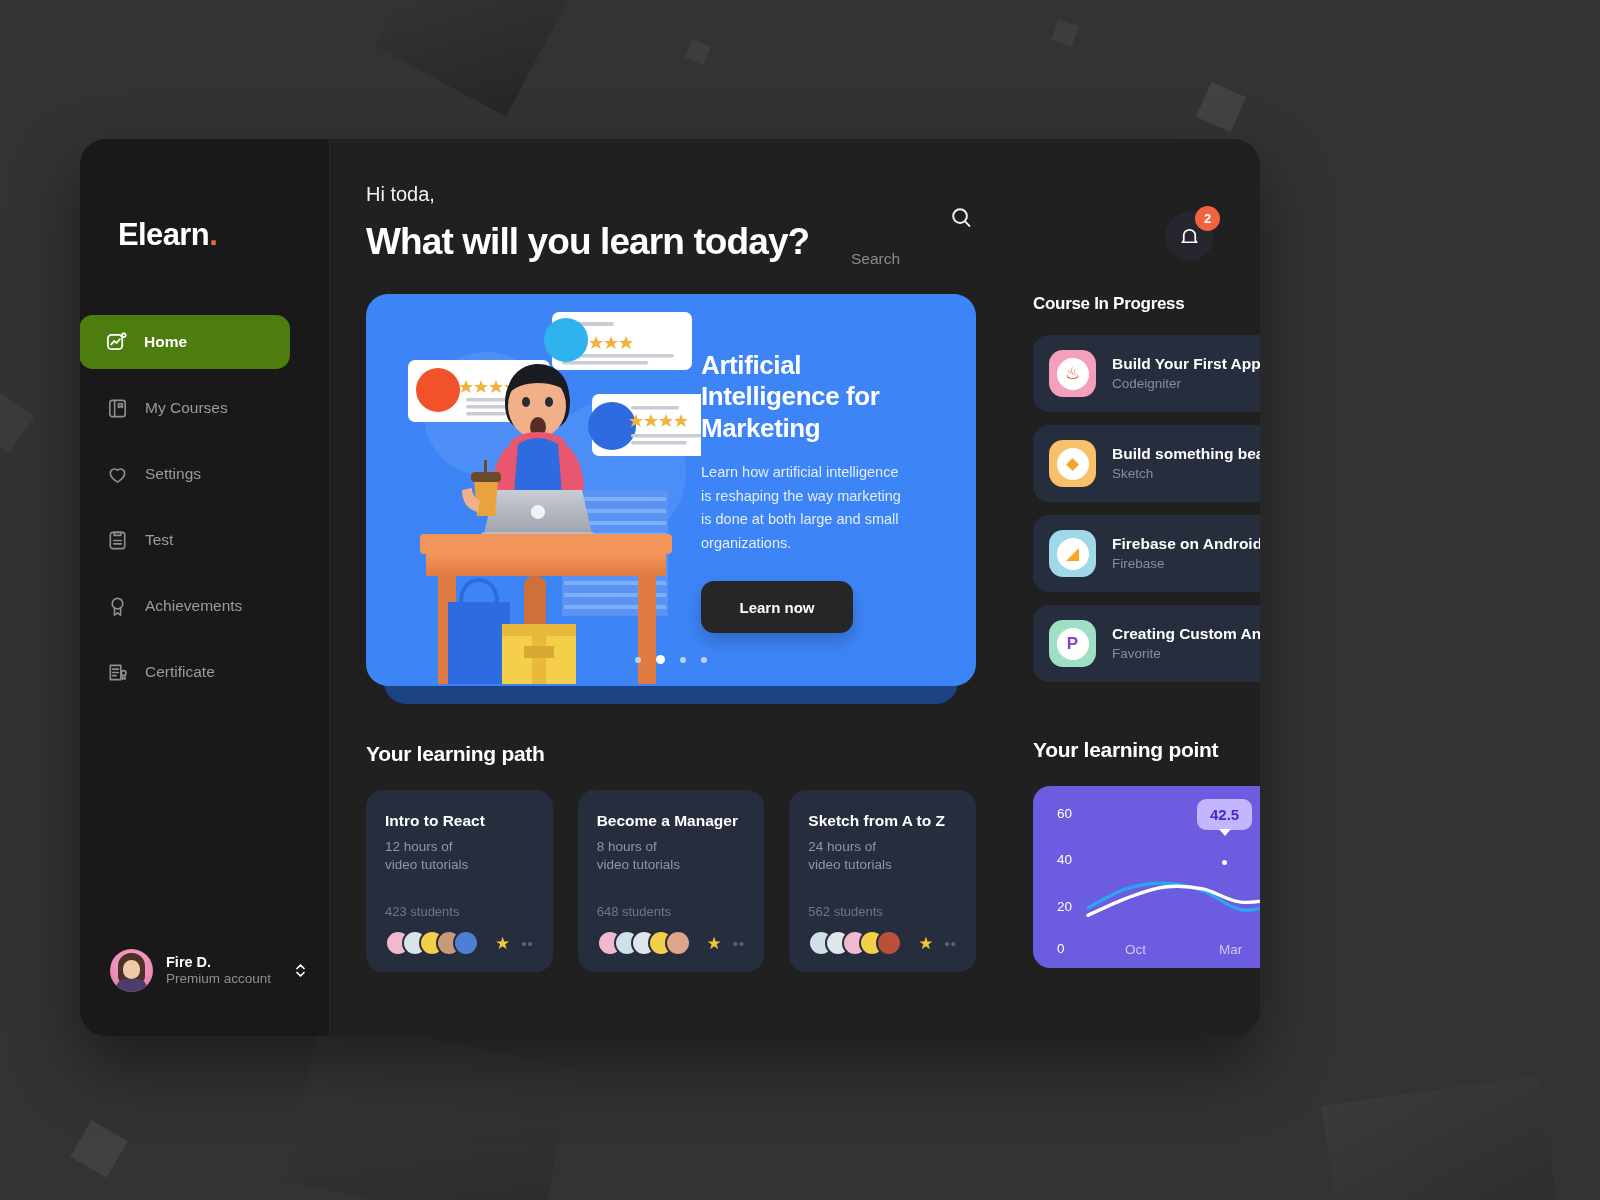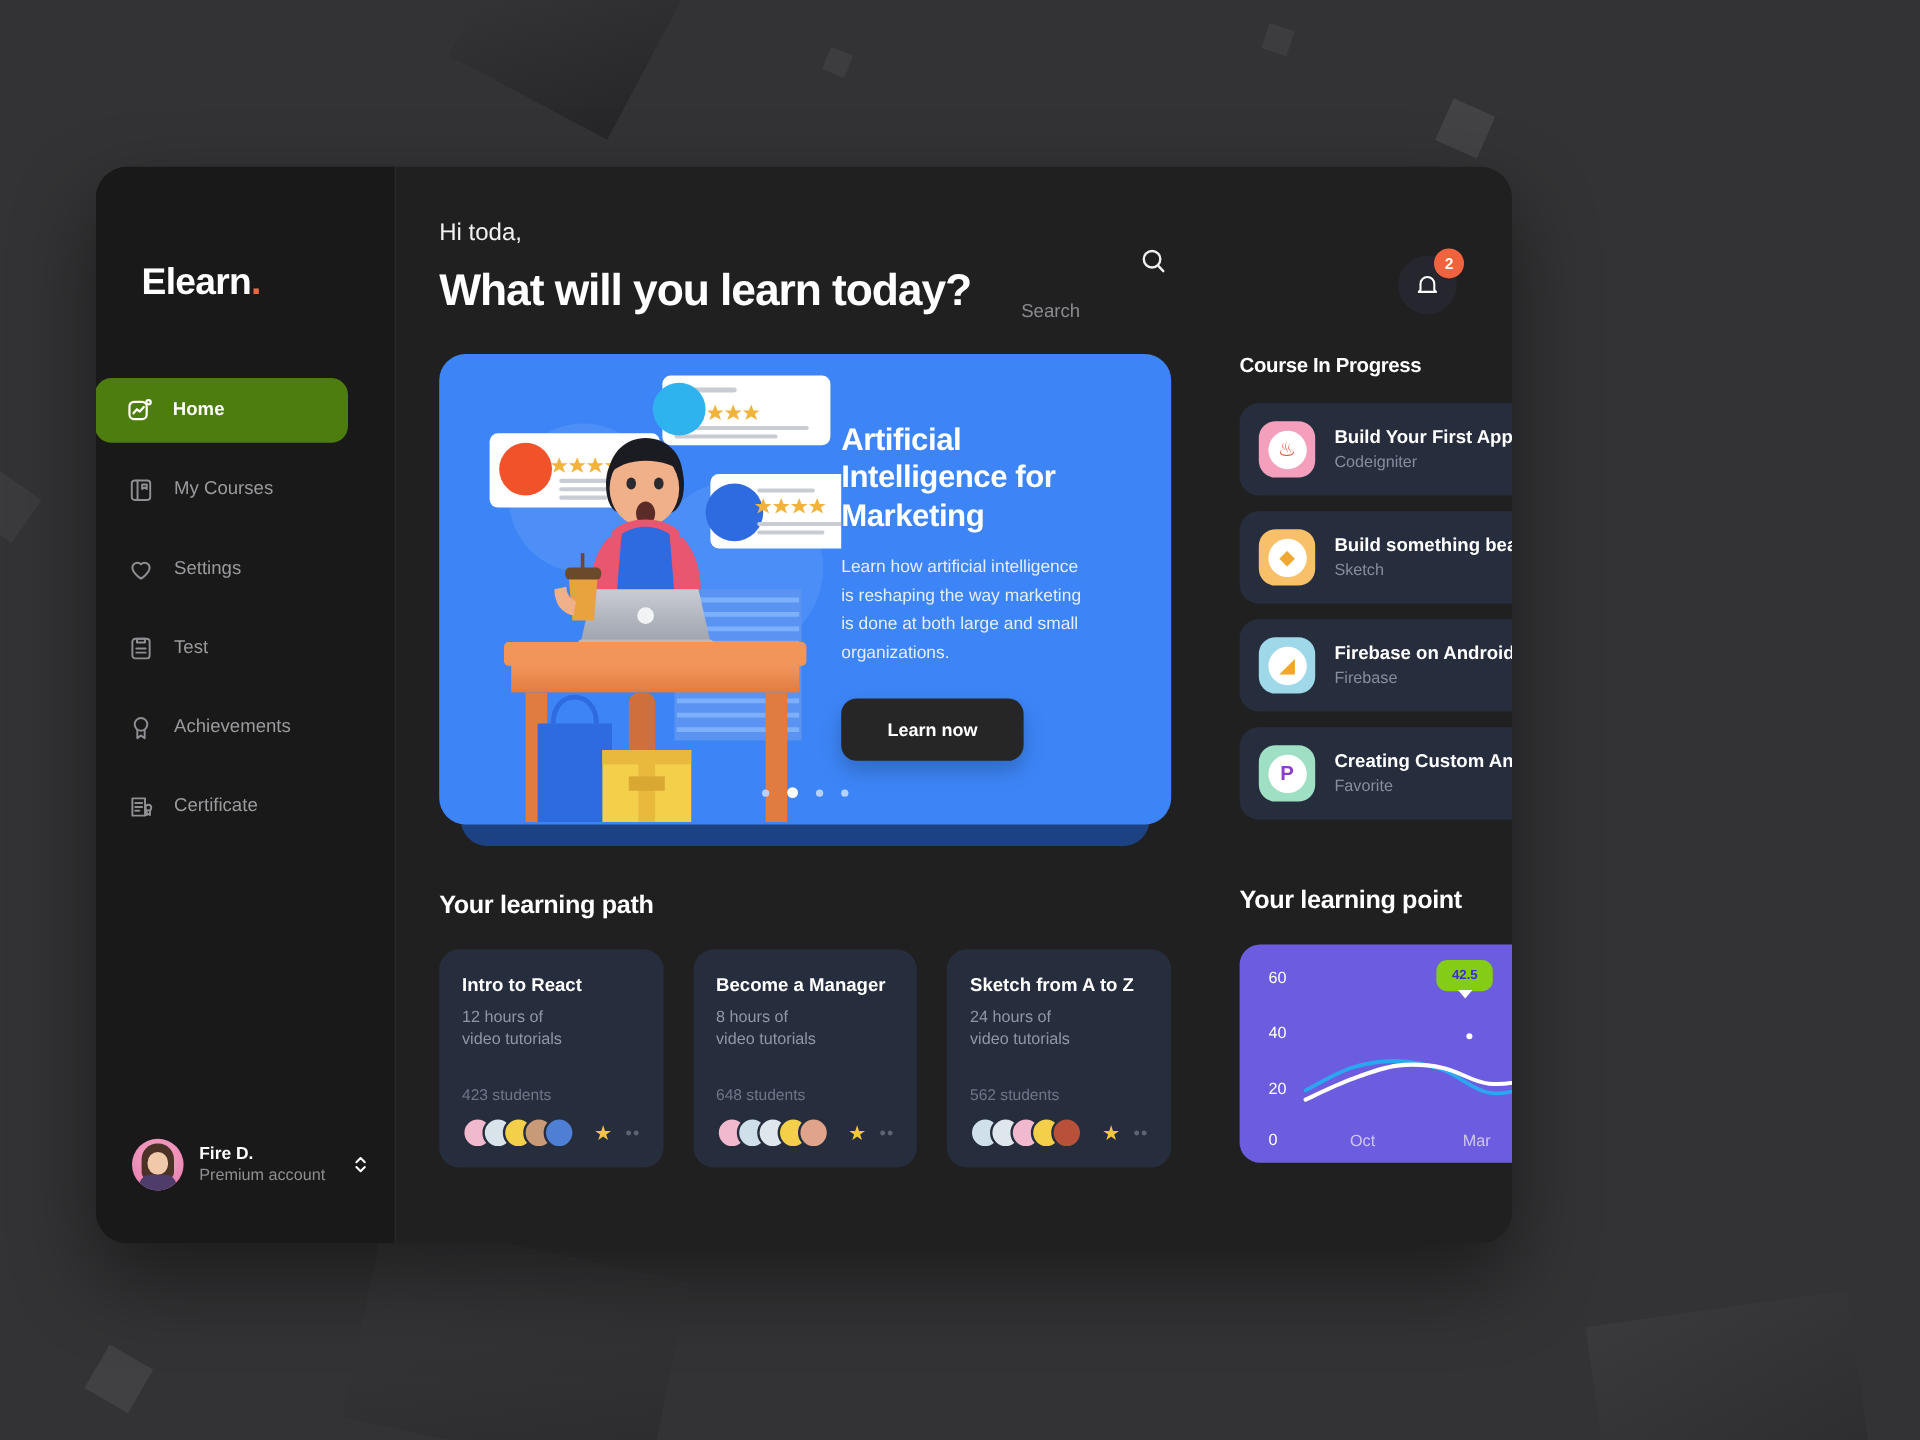--- a/index.html
+++ b/index.html
@@ -156,22 +156,22 @@
   .cip-name { color:#fff; font-size:15.5px; font-weight:700; }
   .cip-sub { color:#878d9e; font-size:13.5px; }
 
   
   .chart-wrap { margin-top: 56px; }
   .chart-card { margin-top:24px; height:182px; border-radius:17px; background:#6c5ce0;
     position:relative; overflow:hidden; }
   .chart-card svg { position:absolute; inset:0; width:100%; height:100%; }
   .y-lab { position:absolute; left:24px; color:#ffffff; font-size:13.5px; font-weight:500; }
   .x-lab { position:absolute; bottom:11px; color:#cfc6f4; font-size:13.5px; font-weight:500; }
-  .tip { position:absolute; left:164px; top:13px; background:#84cc16; border-radius:9px;
-    padding:7px 13px; color:#3c2fc7; font-size:11px; font-weight:700; }
+  .tip { position:absolute; left:164px; top:13px; background:#c4b5fd; border-radius:9px;
+    padding:7px 13px; color:#3c2fc7; font-size:15px; font-weight:700; }
   .tip:after { content:""; position:absolute; left:50%; margin-left:-6px; bottom:-6px;
     border-left:6px solid transparent; border-right:6px solid transparent; border-top:7px solid #fff; }
   .tip-dot { position:absolute; left:189px; top:74px; width:5px; height:5px; border-radius:50%; background:#fff; }
 </style>
 </head>
 <body>
 
 <div class="bg-shapes">
   <div class="shape s1"></div>
   <div class="shape s2"></div>

